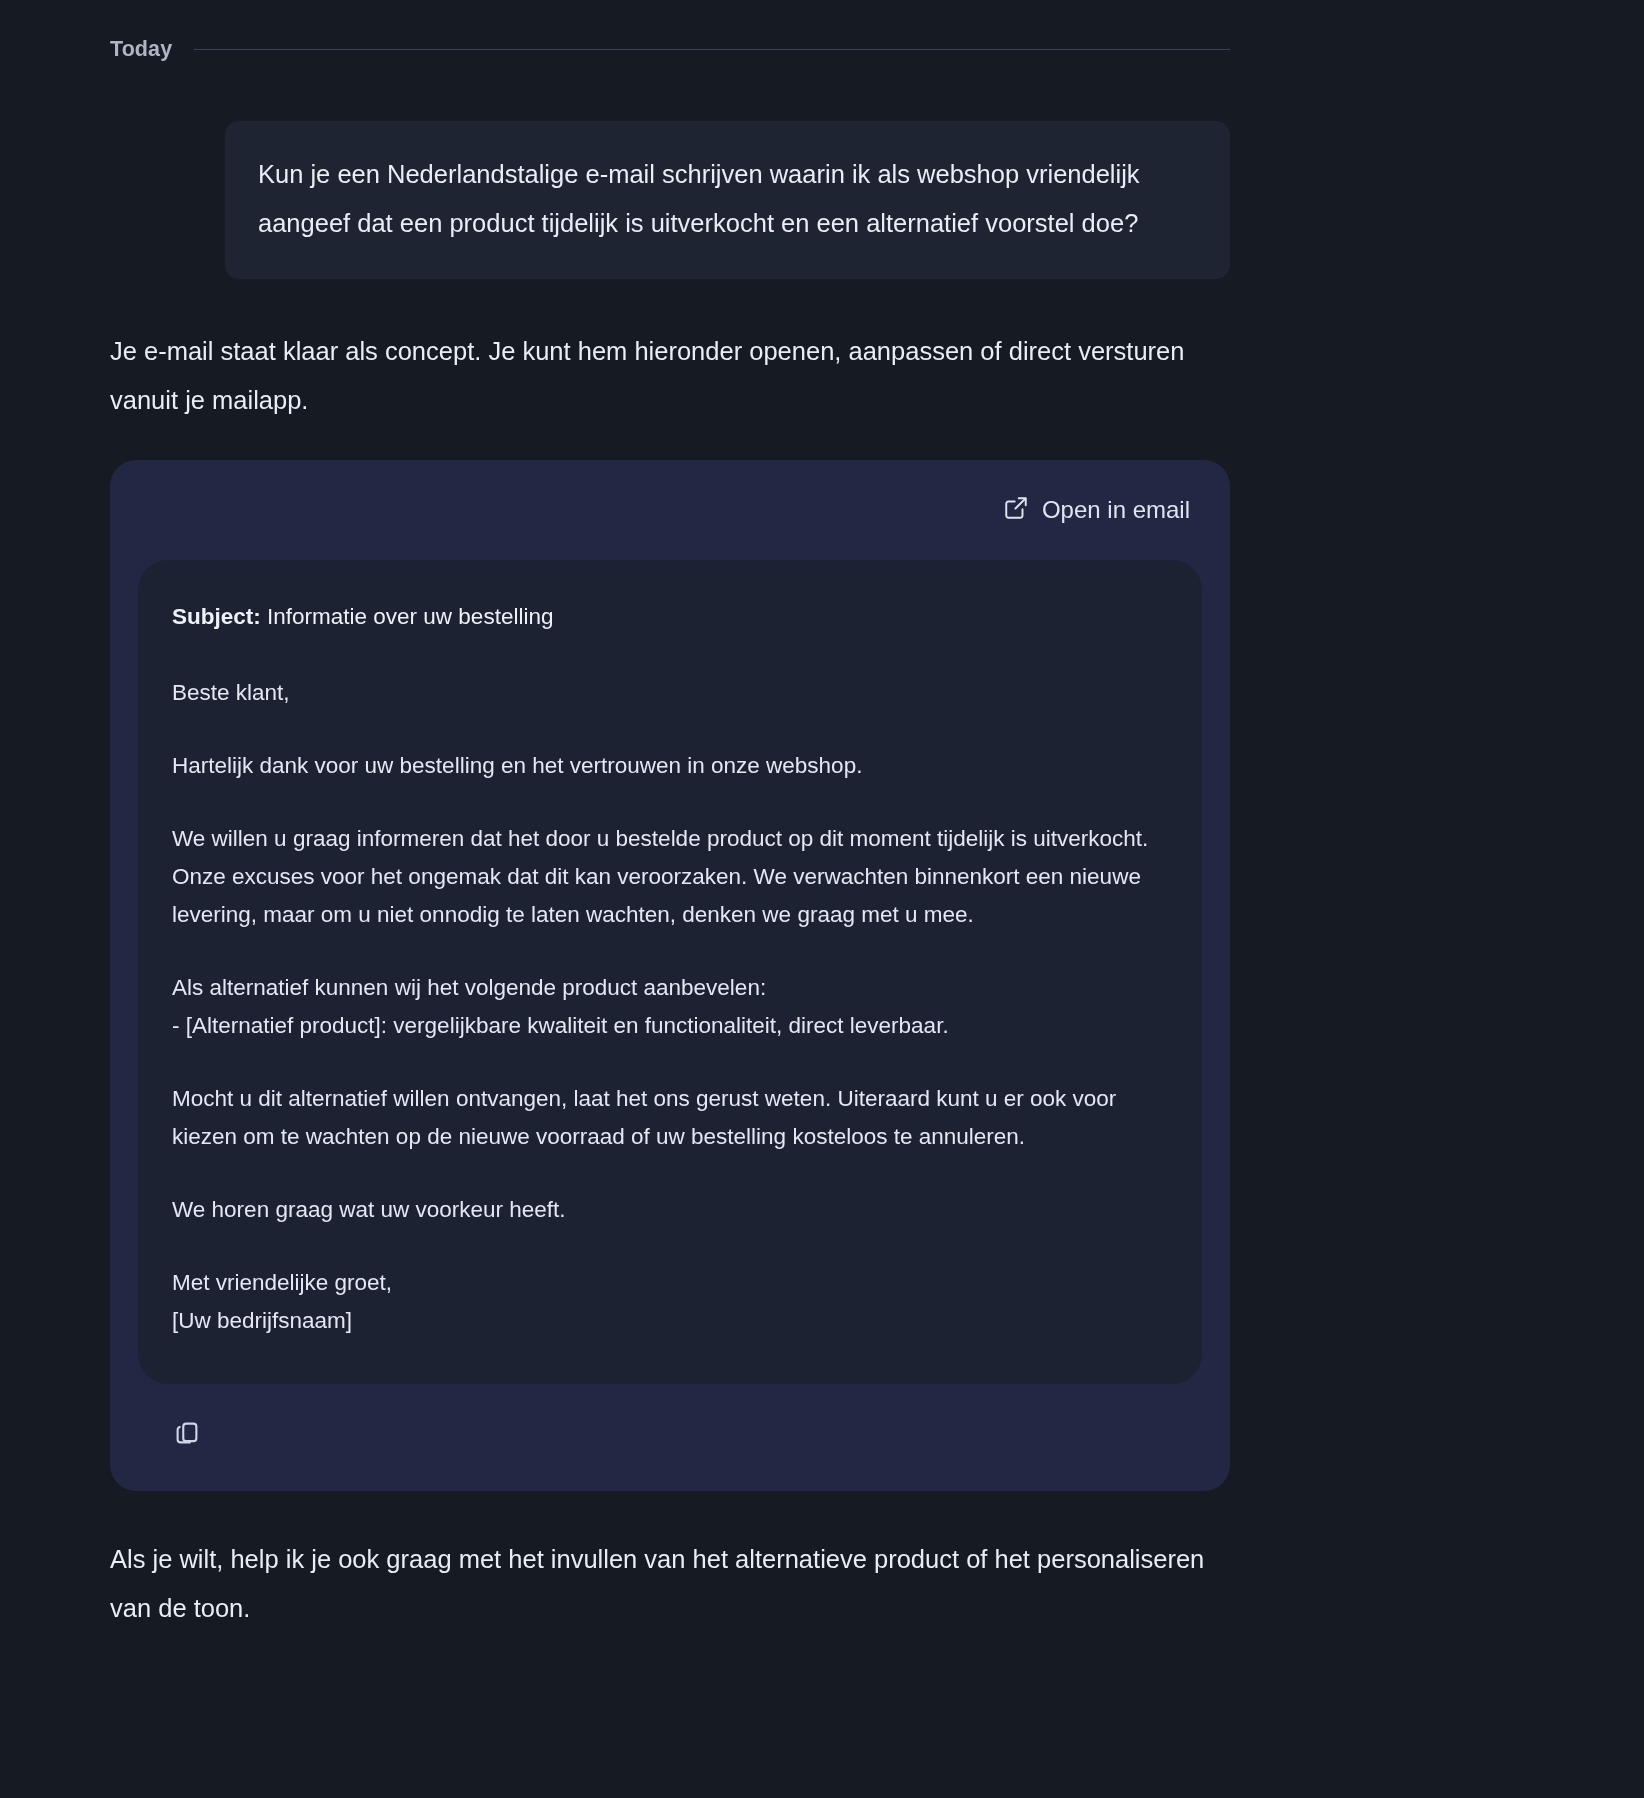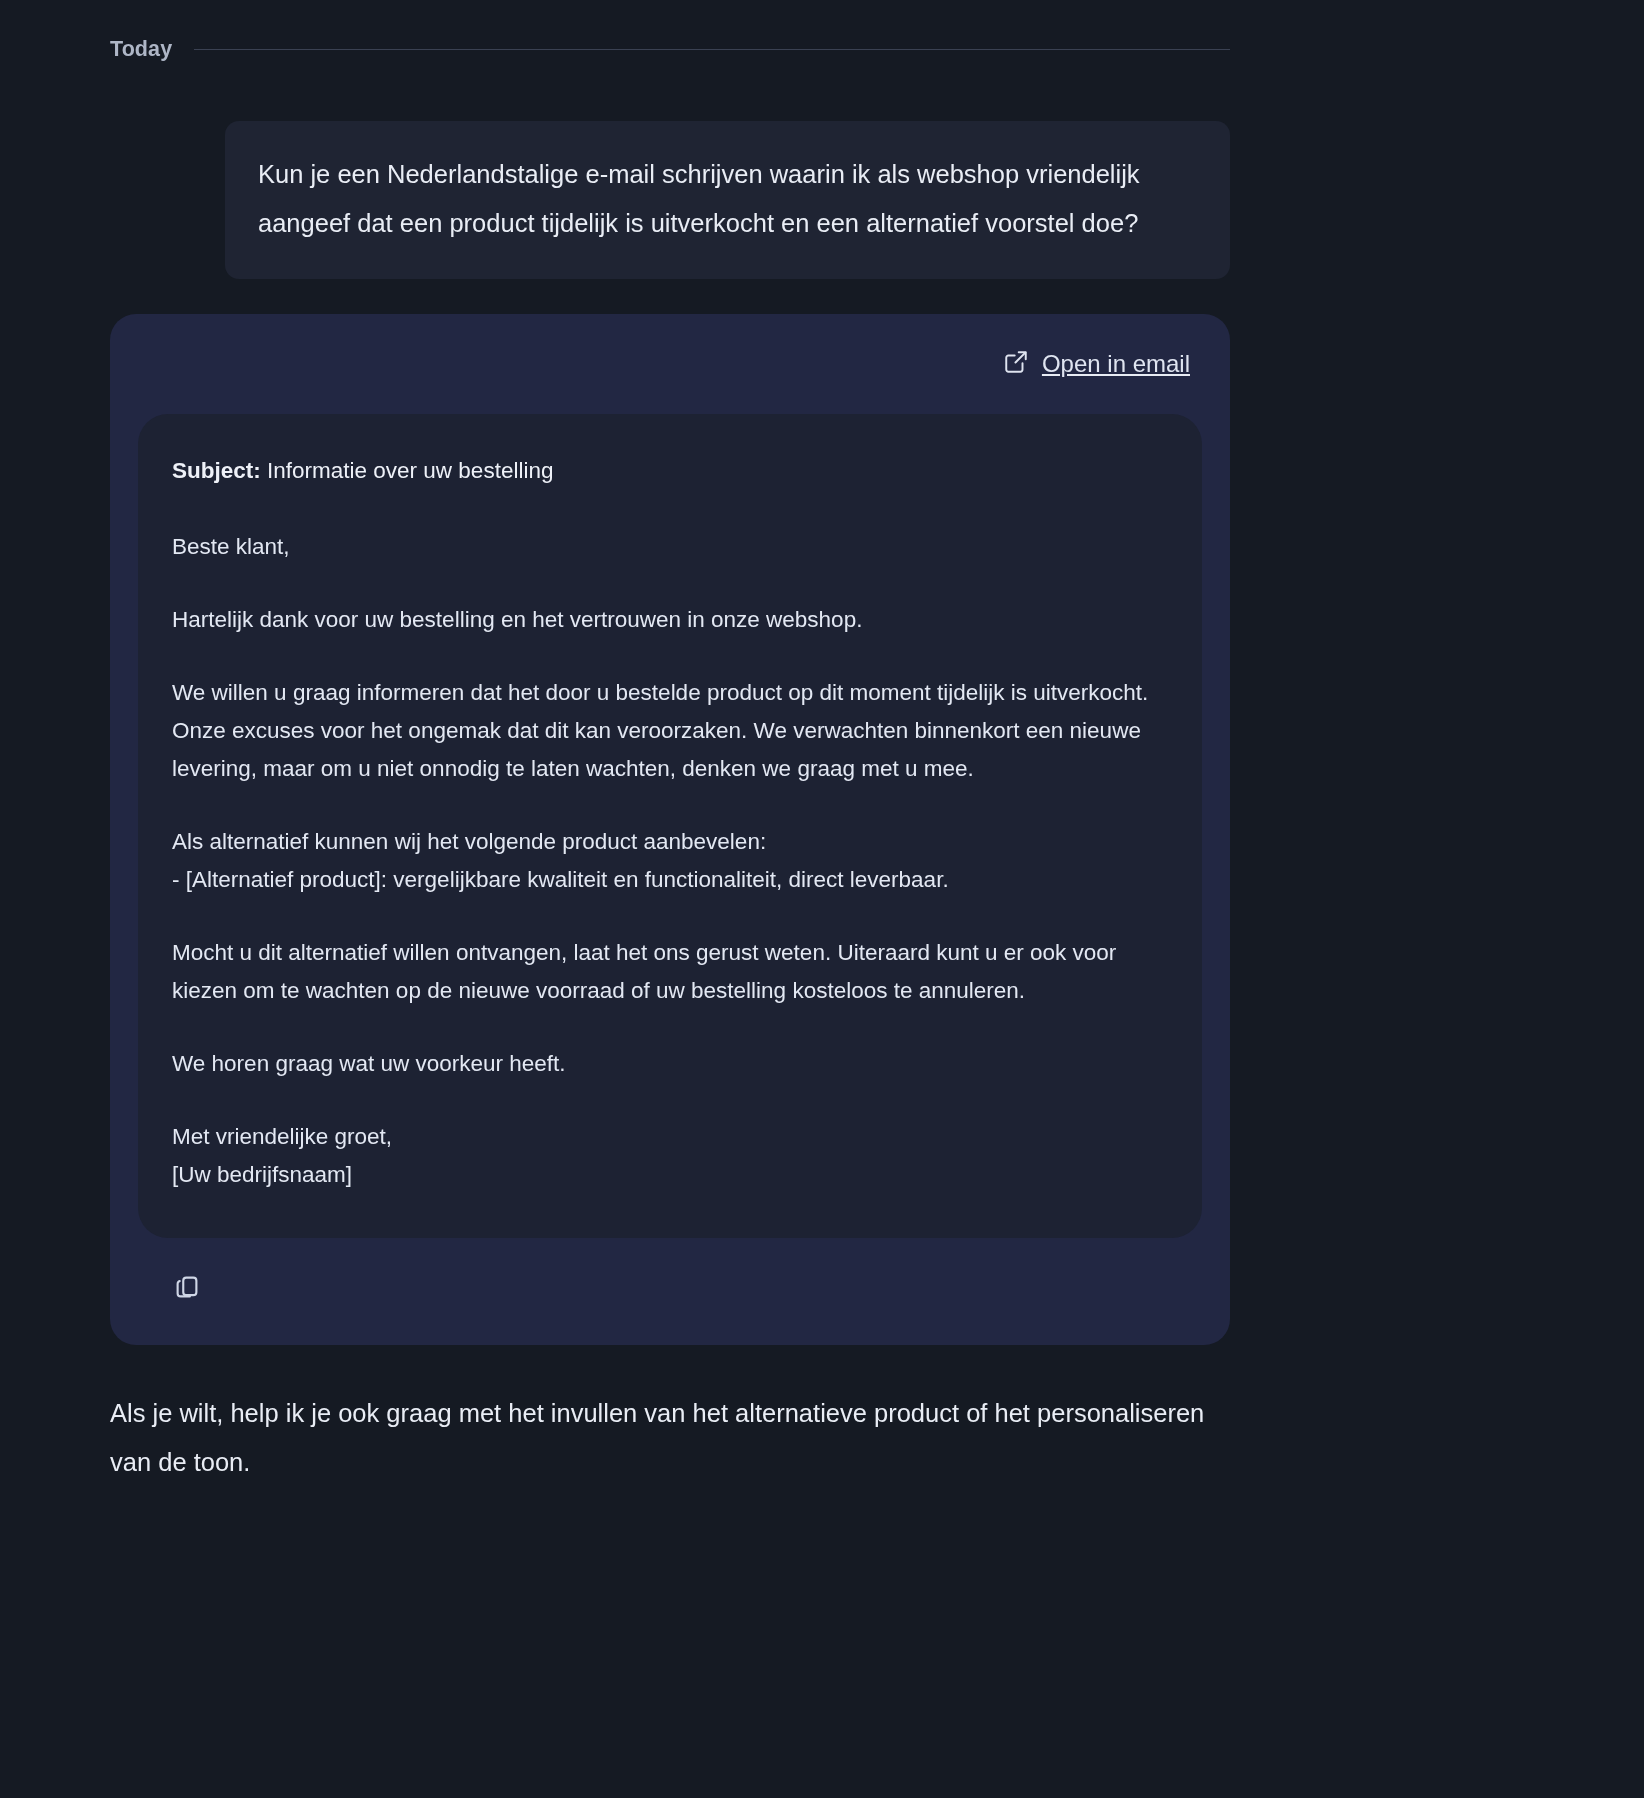--- a/index.html
+++ b/index.html
@@ -84,21 +84,20 @@
     border-radius: 26px;
     padding: 26px 28px 28px 28px;
   }
 
   .artifact-toolbar {
     display: flex;
     justify-content: flex-end;
     align-items: center;
     padding: 2px 10px 0 0;
     height: 46px;
-    text-decoration: underline;
   }
   .open-in-email {
     display: inline-flex;
     align-items: center;
     gap: 13px;
     background: none;
     border: none;
     cursor: pointer;
     padding: 4px 2px;
     color: #dfe4f0;
@@ -167,20 +166,23 @@
     <span class="label">Today</span>
     <span class="rule"></span>
   </div>
 
   <div class="user-row">
     <div class="user-bubble">
       <p>Kun je een Nederlandstalige e-mail schrijven waarin ik als webshop vriendelijk aangeef dat een product tijdelijk is uitverkocht en een alternatief voorstel doe?</p>
     </div>
   </div>
 
+  <div class="assistant-intro">
+    <p>Je e-mail staat klaar als concept. Je kunt hem hieronder openen, aanpassen of direct versturen vanuit je mailapp.</p>
+  </div>
 
   <div class="artifact-wrap">
     <div class="artifact-card">
 
       <div class="artifact-toolbar">
         <button class="open-in-email">
           <span class="ext-icon">
             <svg width="26" height="26" viewBox="0 0 24 24" fill="none" stroke="#dfe4f0" stroke-width="1.8" stroke-linecap="round" stroke-linejoin="round">
               <path d="M18 13.2V19a2 2 0 0 1-2 2H5a2 2 0 0 1-2-2V8a2 2 0 0 1 2-2h5.8"></path>
               <polyline points="14.5 3 21 3 21 9.5"></polyline>

